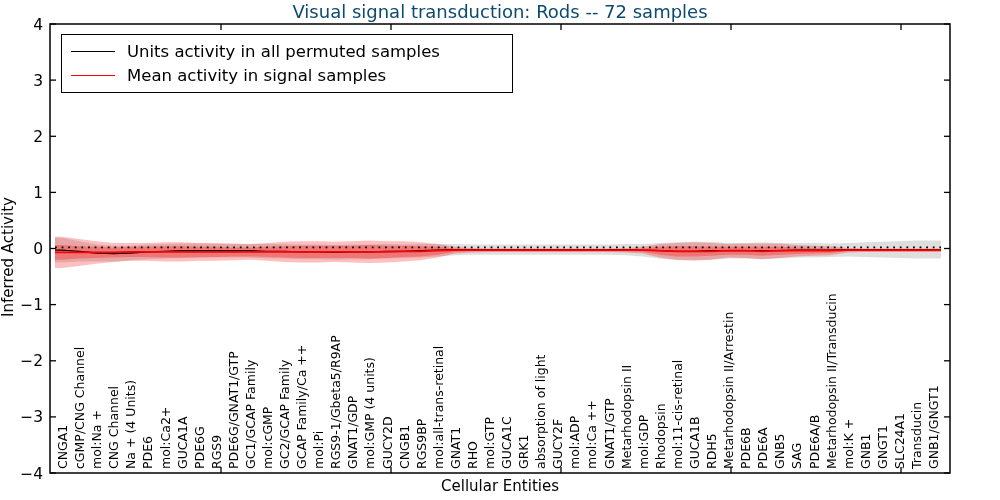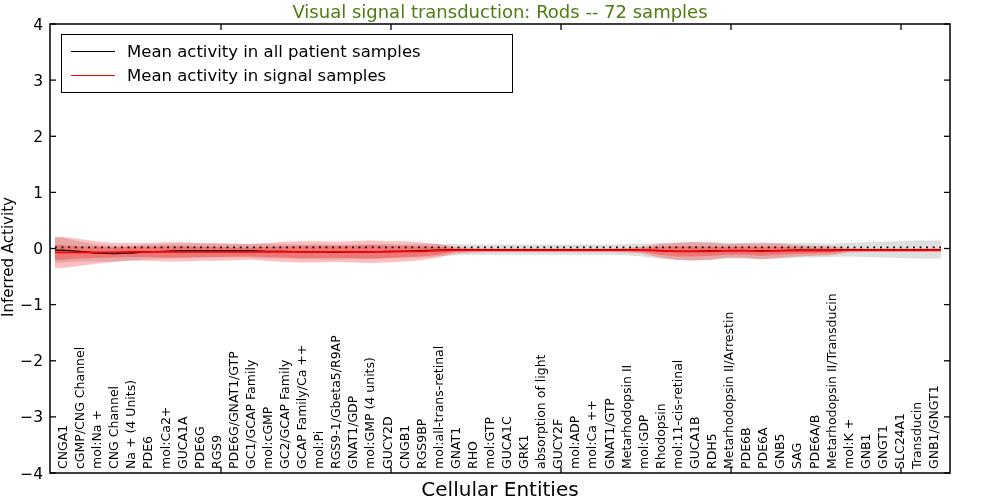--- a/index.html
+++ b/index.html
@@ -2,29 +2,29 @@
 <html><head>
 <meta charset="utf-8">
 <style>
   html,body{margin:0;padding:0;background:#fff;}
   #figure{
     position:relative;width:1000px;height:500px;background:#fff;
     font-family:"DejaVu Sans","Liberation Sans",sans-serif;color:#000;overflow:hidden;
   }
   #chart-title{
     position:absolute;left:50px;top:1px;width:900px;text-align:center;
-    font-size:18px;color:#4d7c0f;
+    font-size:18px;color:#0c4a6e;
   }
   #y-axis-label{
     position:absolute;left:-62px;top:248px;width:140px;text-align:center;
     font-size:15px;transform:rotate(-90deg);transform-origin:center;
   }
   #x-axis-label{
     position:absolute;left:50px;top:477px;width:900px;text-align:center;
-    font-size:20px;
+    font-size:15px;
   }
   #plot-svg{position:absolute;left:0;top:0;}
   #legend{
     position:absolute;left:61px;top:34px;width:452px;height:59px;
     background:#fff;border:1.6px solid #000;box-sizing:border-box;
     display:flex;flex-direction:column;justify-content:space-around;
     padding:4px 0 4px 9px;z-index:5;
   }
   .legend-row{display:flex;align-items:center;height:24px;}
   .legend-line{width:44px;height:0;border-top-width:1.6px;border-top-style:solid;margin-right:12px;}
@@ -133,21 +133,21 @@
       <text transform="translate(886.8,469) rotate(-90)" text-anchor="start" font-size="12.5" fill="#000" font-family="&quot;DejaVu Sans&quot;,&quot;Liberation Sans&quot;,sans-serif">GNGT1</text>
       <text transform="translate(903.8,469) rotate(-90)" text-anchor="start" font-size="12.5" fill="#000" font-family="&quot;DejaVu Sans&quot;,&quot;Liberation Sans&quot;,sans-serif">SLC24A1</text>
       <text transform="translate(920.9,469) rotate(-90)" text-anchor="start" font-size="12.5" fill="#000" font-family="&quot;DejaVu Sans&quot;,&quot;Liberation Sans&quot;,sans-serif">Transducin</text>
       <text transform="translate(938.0,469) rotate(-90)" text-anchor="start" font-size="12.5" fill="#000" font-family="&quot;DejaVu Sans&quot;,&quot;Liberation Sans&quot;,sans-serif">GNB1/GNGT1</text>
       <rect x="50" y="24" width="900" height="449" fill="none" stroke="#000" stroke-width="1.5"></rect>
     </svg>
 
   <div id="legend">
     <div class="legend-row">
       <span class="legend-line" id="legend-line-0" style="border-top-color: rgb(0, 0, 0);"></span>
-      <span class="legend-text">Mean activity in all patient samples</span>
+      <span class="legend-text">Units activity in all permuted samples</span>
     </div>
     <div class="legend-row">
       <span class="legend-line" id="legend-line-1" style="border-top-color: rgb(255, 0, 0);"></span>
       <span class="legend-text">Mean activity in signal samples</span>
     </div>
   </div>
 
   <div id="x-axis-label">Cellular Entities</div>
 </div>
 

